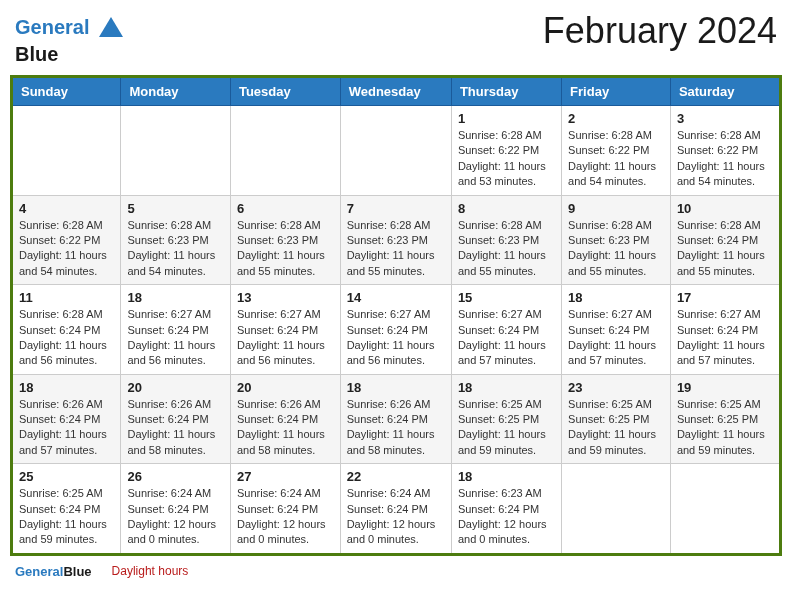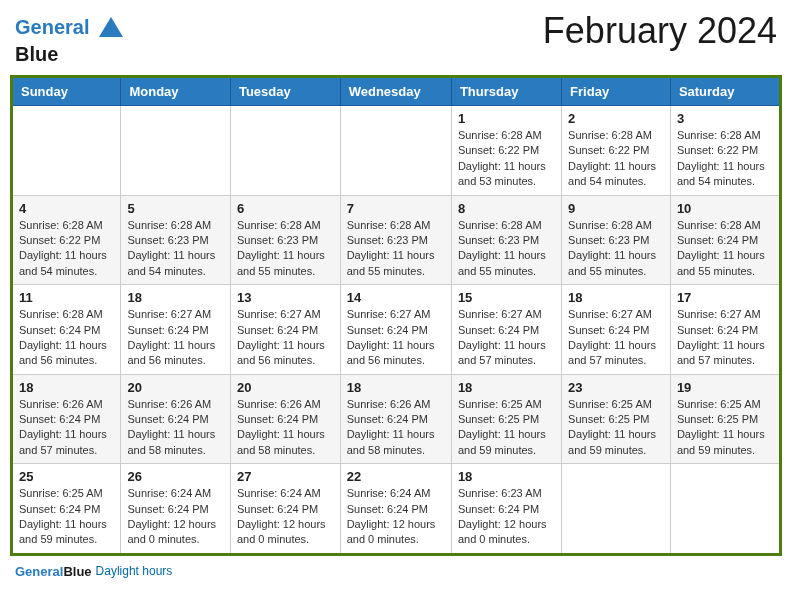--- a/index.html
+++ b/index.html
@@ -79,21 +79,21 @@
       line-height: 1.4;
     }
     .empty-cell {
       background: #fff !important;
     }
     .footer {
       margin-top: 8px;
       padding: 0 5px;
       display: flex;
       align-items: center;
-      gap: 4px;
+      gap: 20px;
     }
   </style>
 </head>
 <body>
 
 <div class="header-area">
   <div class="logo">
     <div>
       <div style="font-size:20px;font-weight:bold;color:#1a1a1a;line-height:1.1;">
         <span style="color:#2a7abf;">General</span>
@@ -254,14 +254,14 @@
         <td class="empty-cell"></td>
         <td class="empty-cell"></td>
       </tr>
     </tbody>
 </table>
 
 <div class="footer">
   <div style="font-size:13px;font-weight:bold;color:#1a1a1a;">
     <span style="color:#2a7abf;">General</span>Blue
   </div>
-  <div style="font-size:12px;color:#0369a1;text-align:right;">Daylight hours</div>
+  <div style="font-size:12px;color:#b91c1c;text-align:right;">Daylight hours</div>
 </div>
 
 </body></html>

